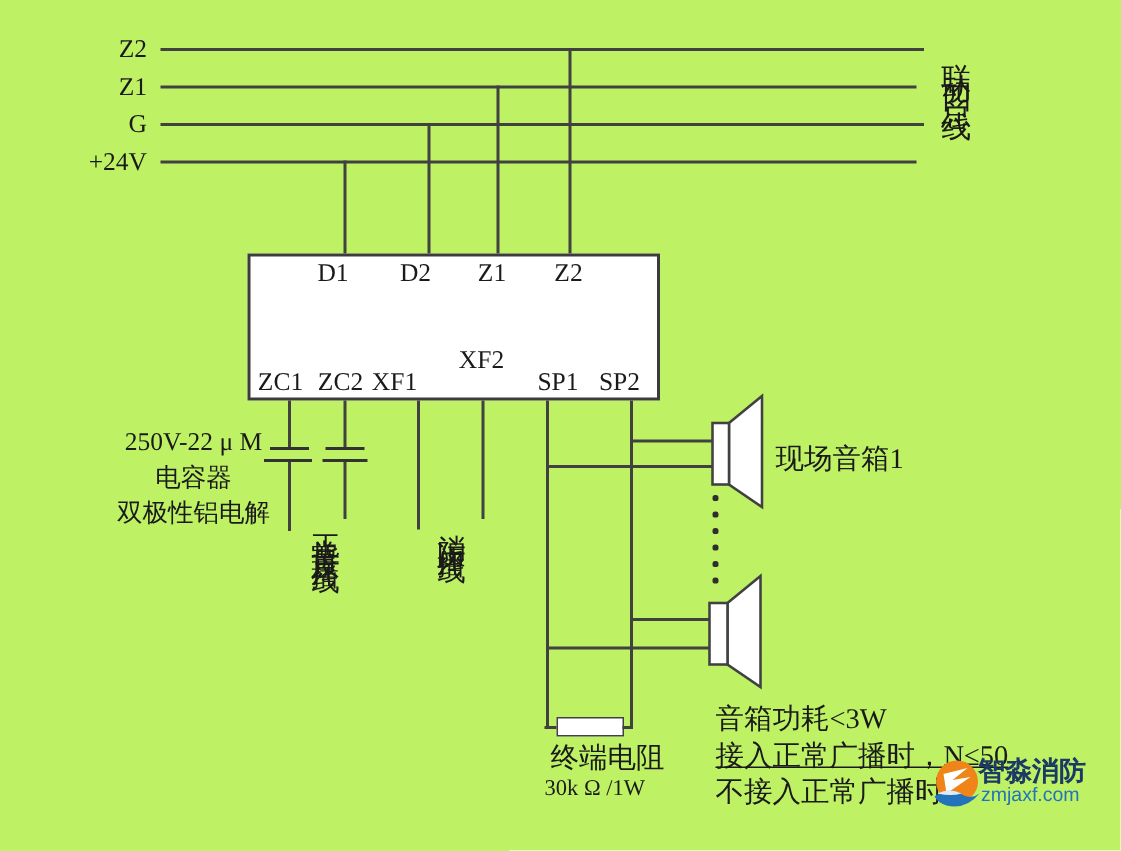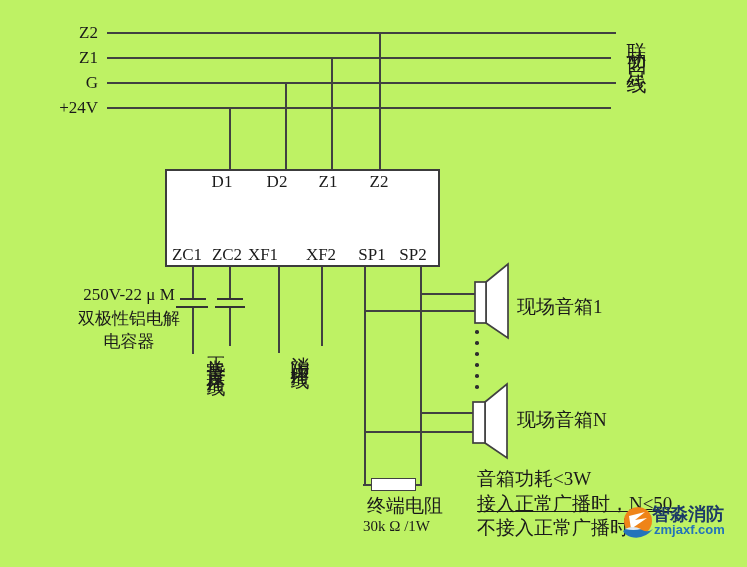--- a/index.html
+++ b/index.html
@@ -14,21 +14,21 @@
   .term{position:absolute;transform:translateX(-50%);font-size:17px;white-space:nowrap;}
   .vtext{position:absolute;writing-mode:vertical-rl;text-orientation:upright;white-space:nowrap;}
   .modbox{position:absolute;left:165px;top:169px;width:275px;height:98px;border:2px solid #3c3c3c;background:#fff;box-sizing:border-box;}
   .plate{position:absolute;height:2px;background:#333;}
   .resbox{position:absolute;left:371px;top:478px;width:45px;height:13px;border:1.7px solid #414141;background:#fff;box-sizing:border-box;}
   .dotcol{position:absolute;left:475px;top:330px;display:flex;flex-direction:column;gap:7.5px;}
   .dot{width:3.5px;height:3.5px;border-radius:50%;background:#2e2e2e;}
   .spk{position:absolute;}
   .note{position:absolute;left:477px;font-size:19px;white-space:nowrap;}
   .wm-brand{position:absolute;left:652px;top:502px;font-size:18px;font-weight:bold;color:#1c3a66;font-family:Liberation Sans, sans-serif;white-space:nowrap;}
-  .wm-site{position:absolute;left:654px;top:522px;font-size:13px;font-weight:bold;color:#2373bb;font-family:"Liberation Sans","DejaVu Sans",sans-serif;white-space:nowrap;}
+  .wm-site{position:absolute;left:654px;top:522px;font-size:13px;font-weight:normal;color:#2373bb;font-family:"Liberation Sans","DejaVu Sans",sans-serif;white-space:nowrap;}
 </style>
 </head>
 <body>
 
 <div class="canvas">
 
   <div class="hline" style="left:107px;top:32px;width:509px;"></div>
   <div class="hline" style="left:107px;top:57px;width:504px;"></div>
   <div class="hline" style="left:107px;top:82px;width:509px;"></div>
   <div class="hline" style="left:107px;top:107px;width:504px;"></div>
@@ -46,38 +46,38 @@
   <div class="vline" style="left:379px;top:32px;height:138px;"></div>
 
   <div class="modbox"></div>
   <div class="term" style="left:222px;top:172px;">D1</div>
   <div class="term" style="left:277px;top:172px;">D2</div>
   <div class="term" style="left:328px;top:172px;">Z1</div>
   <div class="term" style="left:379px;top:172px;">Z2</div>
   <div class="term" style="left:187px;top:245px;">ZC1</div>
   <div class="term" style="left:227px;top:245px;">ZC2</div>
   <div class="term" style="left:263px;top:245px;">XF1</div>
-  <div class="term" style="left:321px;top:245px;">XF2</div>
+  <div class="term" style="left:321px;top:230px;">XF2</div>
   <div class="term" style="left:372px;top:245px;">SP1</div>
   <div class="term" style="left:413px;top:245px;">SP2</div>
 
   <div class="vline" style="left:192px;top:267px;height:31px;"></div>
   <div class="plate" style="left:180px;top:298px;width:26px;"></div>
   <div class="plate" style="left:176px;top:306px;width:32px;"></div>
   <div class="vline" style="left:192px;top:308px;height:46px;"></div>
 
   <div class="vline" style="left:229px;top:267px;height:31px;"></div>
   <div class="plate" style="left:217px;top:298px;width:26px;"></div>
   <div class="plate" style="left:215px;top:306px;width:30px;"></div>
   <div class="vline" style="left:229px;top:308px;height:38px;"></div>
 
   <div class="lbl" style="left:66px;top:283px;width:126px;text-align:center;font-size:17px;line-height:23.5px;">
     <div>250V-22 μ M</div>
+    <div>电容器</div>
     <div>双极性铝电解</div>
-    <div>电容器</div>
   </div>
 
   <div class="vline" style="left:278px;top:267px;height:86px;"></div>
   <div class="vline" style="left:321px;top:267px;height:79px;"></div>
 
   <div class="vtext" style="left:203px;top:341px;font-size:19px;letter-spacing:3.5px;">正常背景广播线</div>
   <div class="vtext" style="left:287px;top:341px;font-size:19px;letter-spacing:3.5px;">消防广播线</div>
 
   <div class="vline" style="left:364px;top:267px;height:218px;"></div>
   <div class="vline" style="left:420px;top:267px;height:218px;"></div>
@@ -100,21 +100,20 @@
     <div class="dot"></div>
   </div>
 
   <div class="hline" style="left:420px;top:412px;width:54px;"></div>
   <div class="hline" style="left:364px;top:431px;width:110px;"></div>
 
   <svg class="spk" style="left:468px;top:380px;" width="42" height="84" viewBox="0 0 42 84">
     <polygon points="17,22 39,4 39,78 17,63" fill="#ffffff" stroke="#414141" stroke-width="1.7"></polygon>
     <rect x="5" y="22" width="12" height="41" fill="#ffffff" stroke="#414141" stroke-width="1.7"></rect>
   </svg>
-  <div class="lbl" style="left:517px;top:410px;font-size:19px;">现场音箱N</div>
 
   <div class="hline" style="left:363px;top:484px;width:9px;"></div>
   <div class="resbox"></div>
   <div class="hline" style="left:415px;top:484px;width:7px;"></div>
   <div class="lbl" style="left:367px;top:496px;font-size:19px;">终端电阻</div>
   <div class="lbl" style="left:363px;top:519px;font-size:15px;">30k Ω /1W</div>
 
   <div class="note" style="top:466px;">音箱功耗&lt;3W</div>
   <div class="note" style="top:491px;text-decoration:underline;">接入正常广播时，N≤50</div>
   <div class="note" style="top:515px;">不接入正常广播时，</div>

